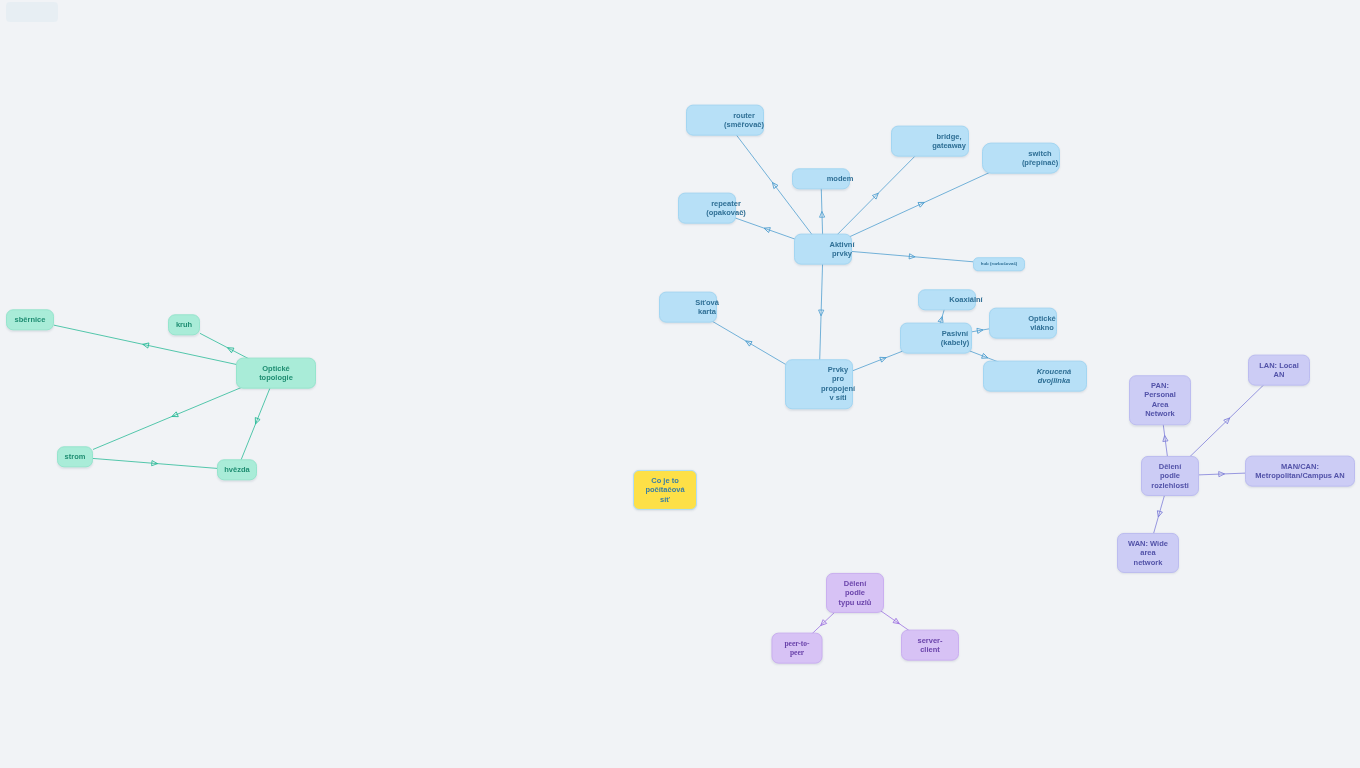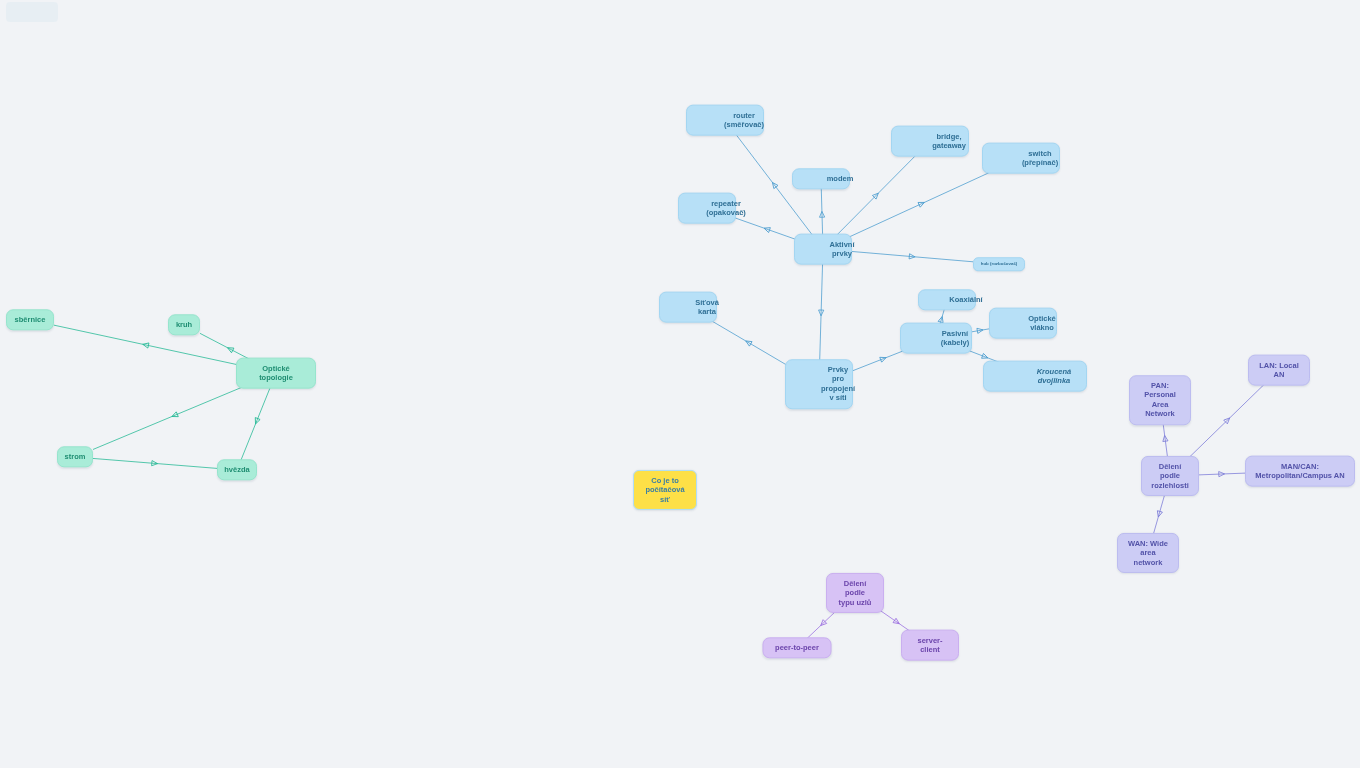--- a/index.html
+++ b/index.html
@@ -191,21 +191,21 @@
     </svg>
   <div id="node-layer">
       <div class="node theme-blue-soft sz-sm" style="left: 665px; top: 490px; width: 64px; min-height: 30px;">Co je to
 počítačová síť</div>
       <div class="node theme-blue sz-sm" style="left: 823px; top: 249px; width: 38px; min-height: 17px;">Aktivní prvky</div>
       <div class="node theme-blue sz-sm" style="left: 725px; top: 120px; width: 78px; min-height: 17px;">router (směřovač)</div>
       <div class="node theme-blue sz-sm" style="left: 707px; top: 208px; width: 54px; min-height: 27px;">repeater
 (opakovač)</div>
       <div class="node theme-blue sz-sm" style="left: 821px; top: 179px; width: 42px; min-height: 17px;">modem</div>
       <div class="node theme-blue sz-sm" style="left: 930px; top: 141px; width: 78px; min-height: 17px;">bridge, gateaway</div>
-      <div class="node theme-blue sz-sm" style="left: 1021px; top: 158px; width: 78px; min-height: 17px;">switch (přepínač)</div>
+      <div class="node theme-blue sz-sm" style="left: 1021px; top: 158px; width: 78px; min-height: 17px; border-radius: 9px;">switch (přepínač)</div>
       <div class="node theme-blue sz-xs" style="left: 999px; top: 264px; width: 52px; min-height: 13px;">hub (rozbočovač)</div>
       <div class="node theme-blue sz-sm" style="left: 819px; top: 384px; width: 68px; min-height: 30px;">Prvky pro
 propojení v síti</div>
       <div class="node theme-blue sz-sm" style="left: 688px; top: 307px; width: 56px; min-height: 17px;">Síťová karta</div>
       <div class="node theme-blue sz-sm" style="left: 936px; top: 338px; width: 72px; min-height: 17px;">Pasivní (kabely)</div>
       <div class="node theme-blue sz-sm" style="left: 947px; top: 300px; width: 48px; min-height: 17px;">Koaxiální</div>
       <div class="node theme-blue sz-sm" style="left: 1023px; top: 323px; width: 68px; min-height: 17px;">Optické vlákno</div>
       <div class="node theme-blue sz-sm" style="left: 1035px; top: 376px; width: 104px; min-height: 17px; font-style: italic;">Kroucená dvojlinka</div>
       <div class="node theme-green sz-sm" style="left: 276px; top: 373px; width: 80px; min-height: 17px;">Optické topologie</div>
       <div class="node theme-green sz-sm" style="left: 30px; top: 320px; width: 48px; min-height: 17px;">sběrnice</div>
@@ -216,16 +216,16 @@
 rozlehlosti</div>
       <div class="node theme-violet sz-sm" style="left: 1160px; top: 400px; width: 62px; min-height: 30px;">PAN: Personal
 Area Network</div>
       <div class="node theme-violet sz-sm" style="left: 1279px; top: 370px; width: 62px; min-height: 17px;">LAN: Local AN</div>
       <div class="node theme-violet sz-sm" style="left: 1300px; top: 471px; width: 110px; min-height: 30px;">MAN/CAN:
 Metropolitan/Campus AN</div>
       <div class="node theme-violet sz-sm" style="left: 1148px; top: 553px; width: 62px; min-height: 30px;">WAN: Wide
 area network</div>
       <div class="node theme-purple sz-sm" style="left: 855px; top: 593px; width: 58px; min-height: 30px;">Dělení podle
 typu uzlů</div>
-      <div class="node theme-purple sz-sm" style="left: 797px; top: 648px; width: 69px; min-height: 17px;">peer-to-peer</div>
+      <div class="node theme-purple sz-sm" style="left: 797px; top: 648px; width: 51px; min-height: 17px; font-family: Liberation Serif, serif;">peer-to-peer</div>
       <div class="node theme-purple sz-sm" style="left: 930px; top: 645px; width: 58px; min-height: 17px;">server-client</div>
     </div>
 </div>
 
 </body></html>

